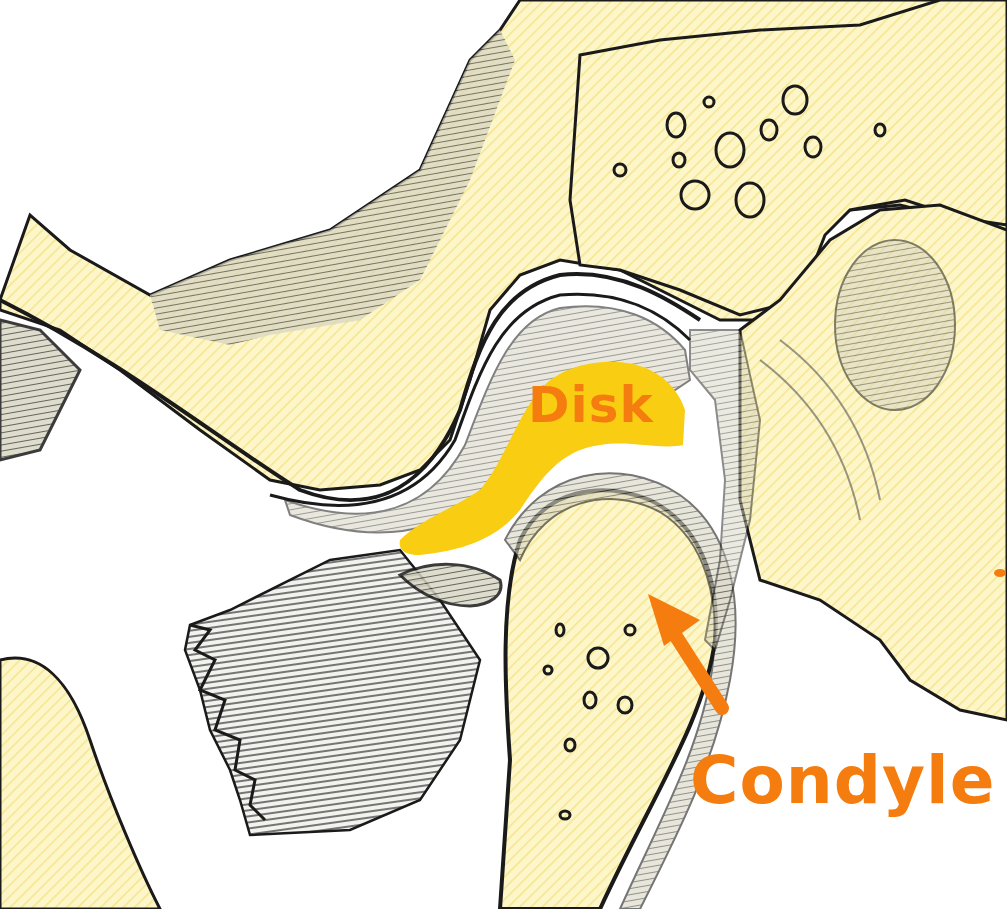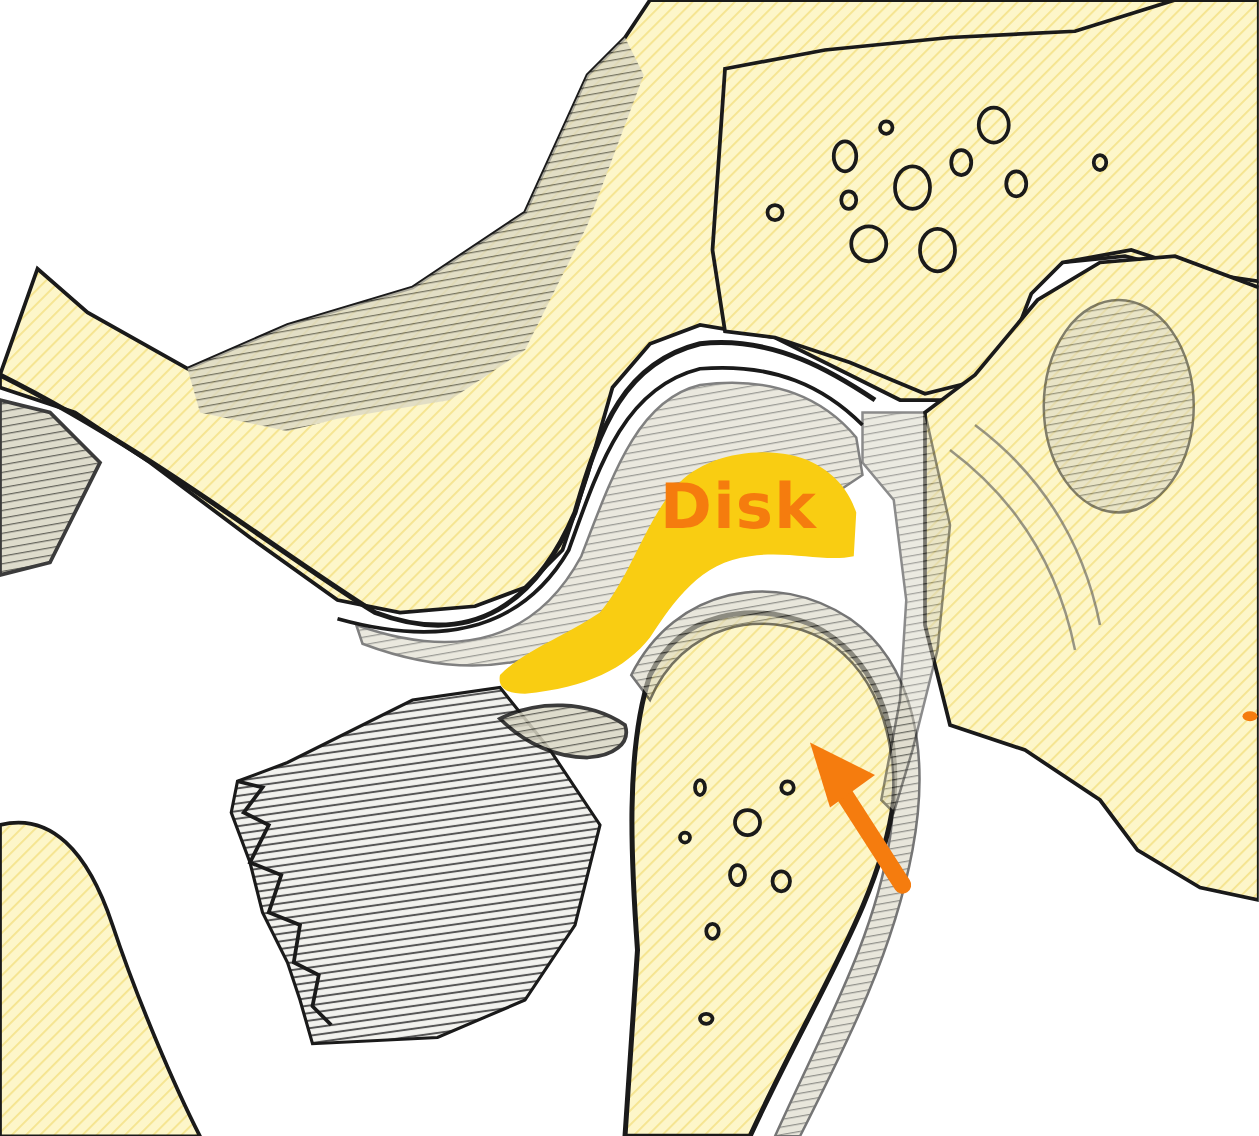--- a/index.html
+++ b/index.html
@@ -98,13 +98,14 @@
 
     <g>
       <line x1="722" y1="708" x2="668" y2="624" stroke="#f57c0e" stroke-width="14" stroke-linecap="round"></line>
       <polygon points="648,594 700,620 664,646" fill="#f57c0e"></polygon>
     </g>
 
     <ellipse cx="1000" cy="573" rx="6" ry="4" fill="#f57c0e"></ellipse>
   </svg>
 
   <div id="disk-label" class="label" style="color:#f57c0e;">Disk</div>
+  <div id="condyle-label" class="label" style="color:#f57c0e;">Condyle</div>
 </div>
 
 </body></html>

